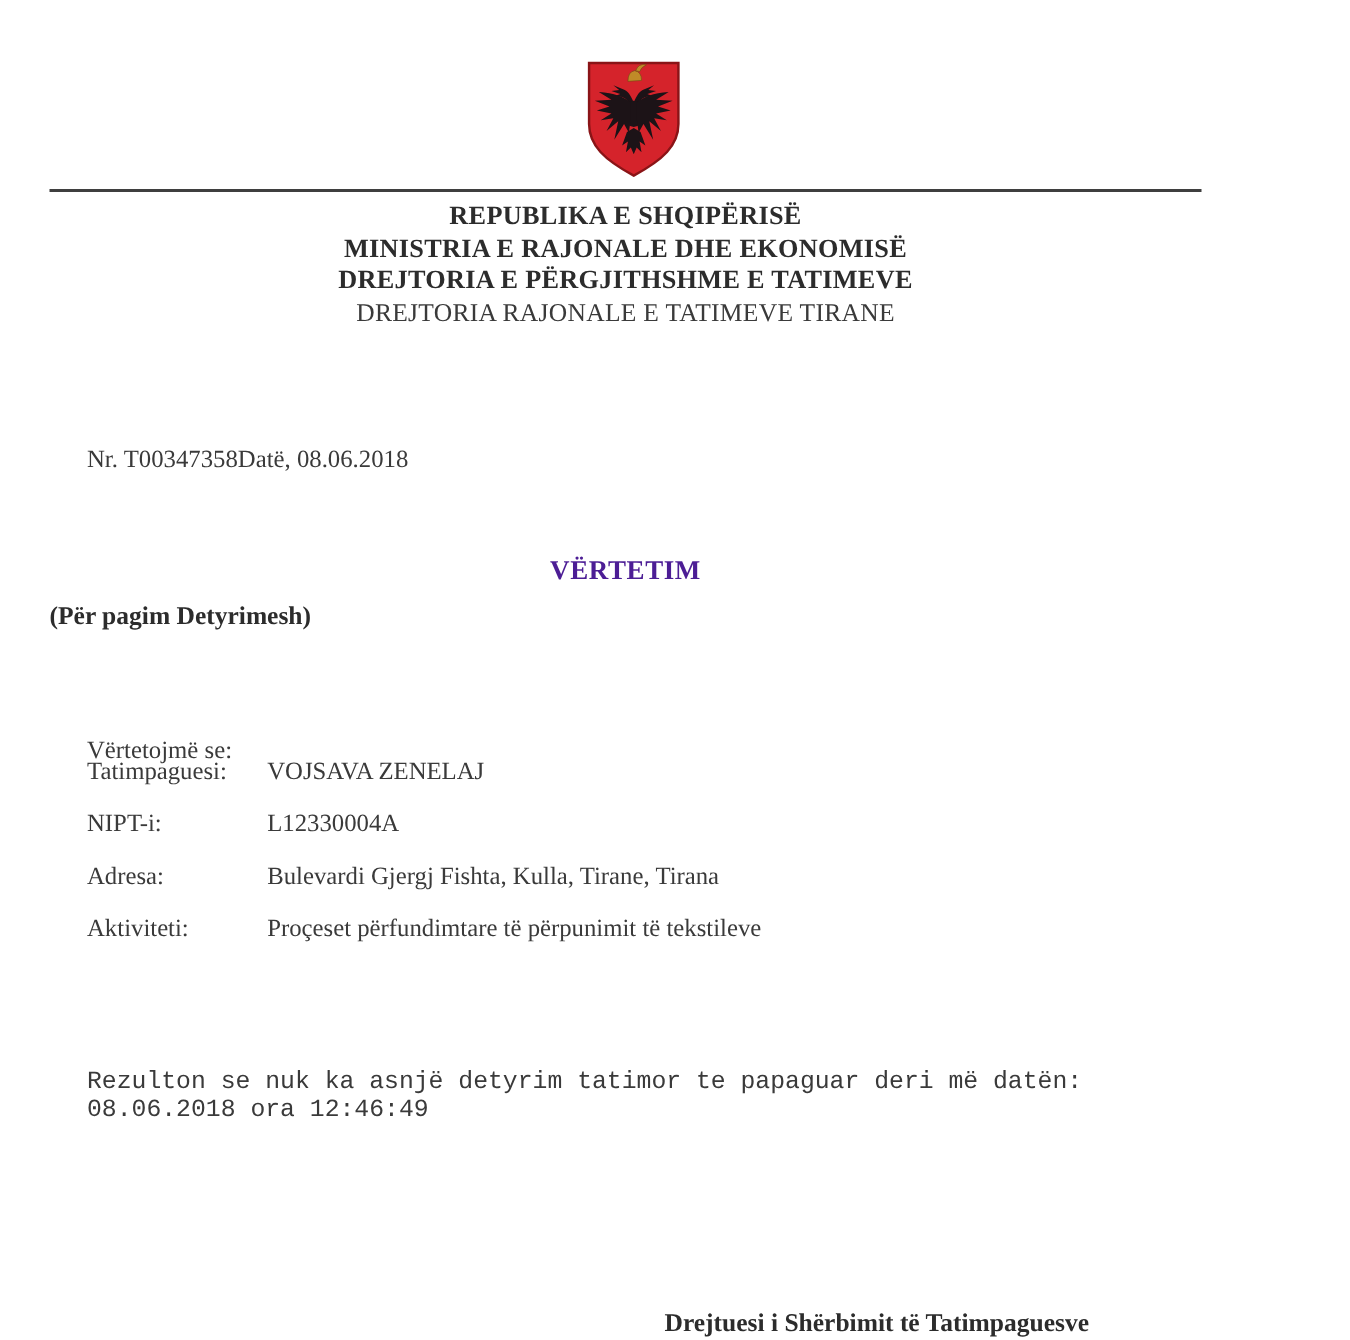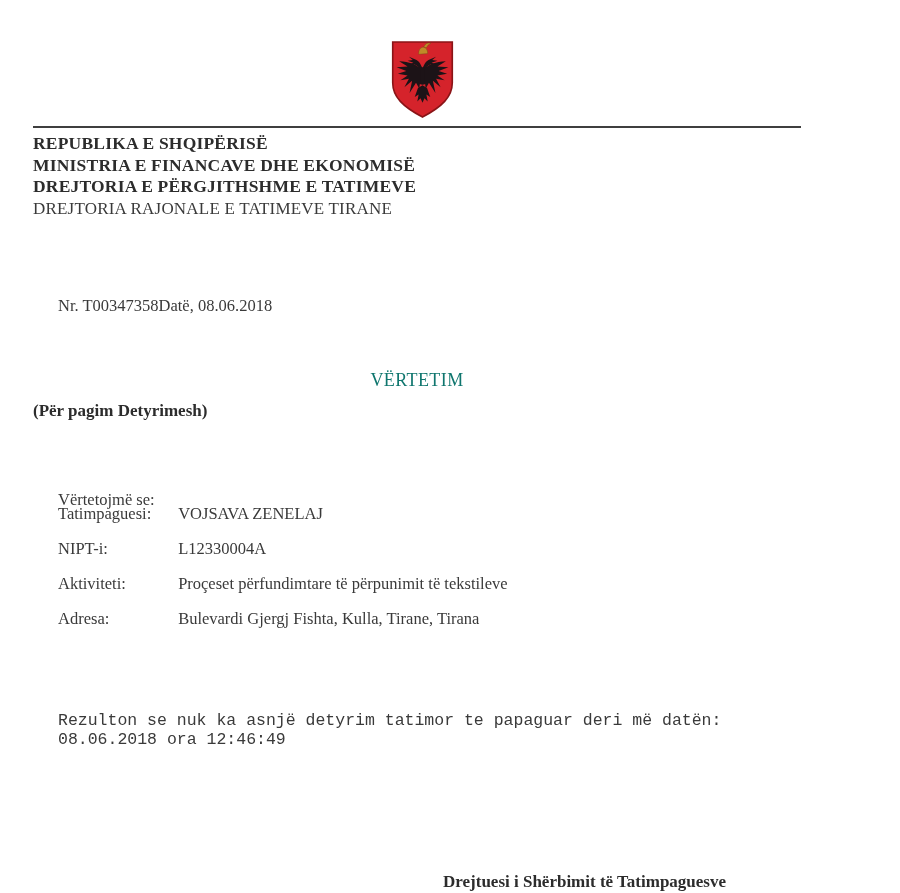--- a/index.html
+++ b/index.html
@@ -30,20 +30,21 @@
     width: 768px;
     height: 2px;
     background: #3f3f3f;
     border: none;
   }
   .org-header {
     position: absolute;
     left: 33px;
     top: 133px;
     width: 768px;
+    text-align: center;
     color: #2c2c2c;
   }
   .org-header .org-line {
     font-size: 17.5px;
     font-weight: bold;
     line-height: 21.5px;
     letter-spacing: 0.2px;
   }
   .org-header .org-line.regular {
     font-weight: normal;
@@ -60,22 +61,22 @@
     font-size: 16.5px;
     color: #3a3a3a;
   }
   .cert-title {
     position: absolute;
     left: 33px;
     top: 370px;
     width: 768px;
     text-align: center;
     font-size: 18px;
-    font-weight: normal;
-    color: #0f766e;
+    font-weight: bold;
+    color: #4c1d95;
     letter-spacing: 0.4px;
   }
   .cert-subtitle {
     position: absolute;
     left: 33px;
     top: 401px;
     width: 768px;
     text-align: left;
     font-size: 17px;
     font-weight: bold;
@@ -158,21 +159,21 @@
         <path d="M44 22 Q44 12 51 11 Q58 12 58 21 L44 22 Z"></path>
         <path d="M52 11 Q55 3 63 5 Q58 7 56 12 Z"></path>
       </g>
     </svg>
   </div>
 
   <div class="header-rule"></div>
 
   <div class="org-header">
     <div class="org-line">REPUBLIKA E SHQIPËRISË</div>
-    <div class="org-line">MINISTRIA E FINANCAVE DHE EKONOMISË</div>
+    <div class="org-line">MINISTRIA E RAJONALE DHE EKONOMISË</div>
     <div class="org-line">DREJTORIA E PËRGJITHSHME E TATIMEVE</div>
     <div class="org-line regular">DREJTORIA RAJONALE E TATIMEVE TIRANE</div>
   </div>
 
   <div class="ref-row">
     <span>Nr. T00347358</span>
     <span>Datë, 08.06.2018</span>
   </div>
 
   <div class="cert-title">VËRTETIM</div>
@@ -183,26 +184,26 @@
   <div class="fields">
     <div class="field-row">
       <span class="field-label">Tatimpaguesi:</span>
       <span class="field-value">VOJSAVA ZENELAJ</span>
     </div>
     <div class="field-row">
       <span class="field-label">NIPT-i:</span>
       <span class="field-value">L12330004A</span>
     </div>
     <div class="field-row">
+      <span class="field-label">Adresa:</span>
+      <span class="field-value">Bulevardi Gjergj Fishta, Kulla, Tirane, Tirana</span>
+    </div>
+    <div class="field-row">
       <span class="field-label">Aktiviteti:</span>
       <span class="field-value">Proçeset përfundimtare të përpunimit të tekstileve</span>
     </div>
-    <div class="field-row">
-      <span class="field-label">Adresa:</span>
-      <span class="field-value">Bulevardi Gjergj Fishta, Kulla, Tirane, Tirana</span>
-    </div>
   </div>
 
   <div class="statement-text">Rezulton se nuk ka asnjë detyrim tatimor te papaguar deri më datën: 08.06.2018 ora 12:46:49</div>
 
   <div class="signature-title">Drejtuesi i Shërbimit të Tatimpaguesve</div>
 
 </div>
 
 </body></html>

